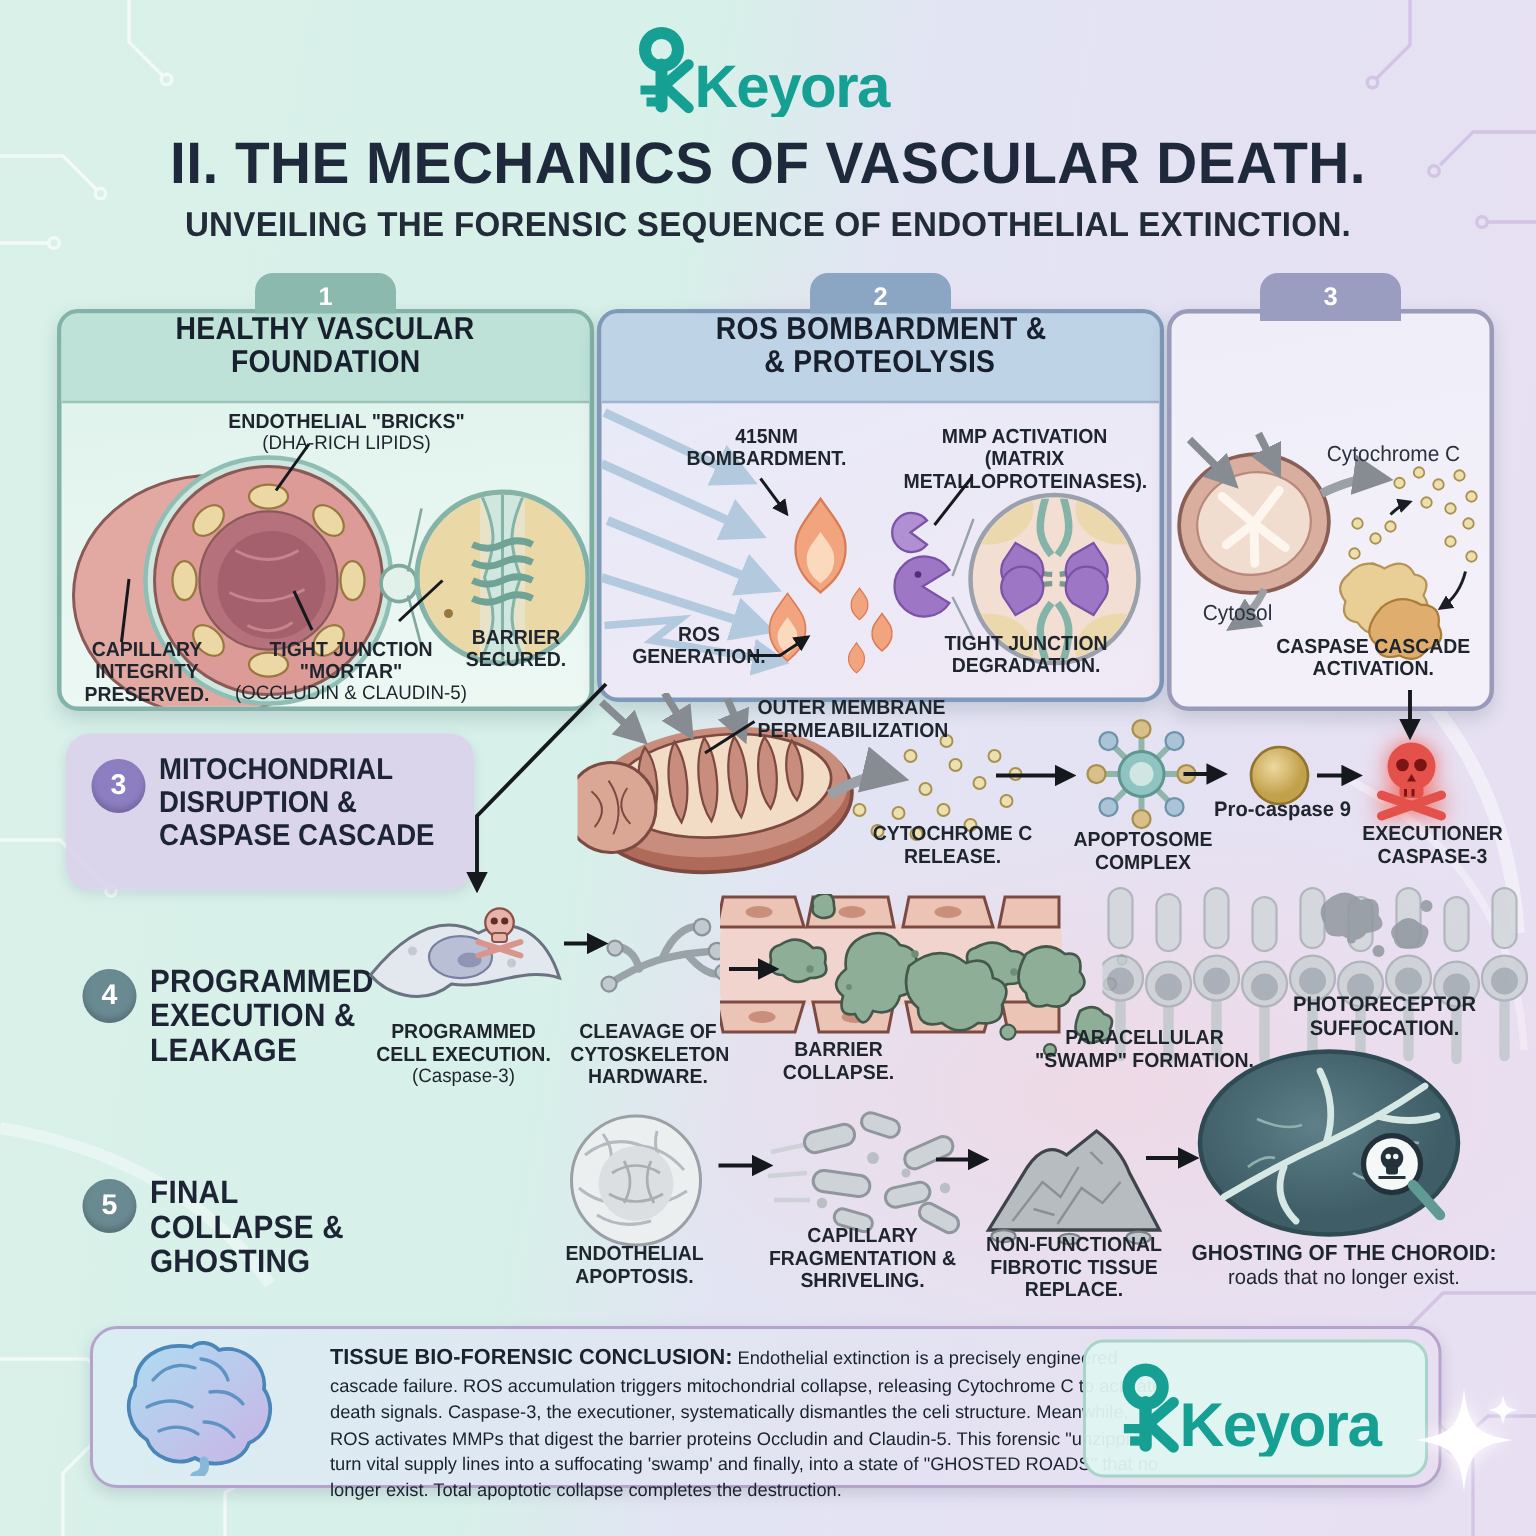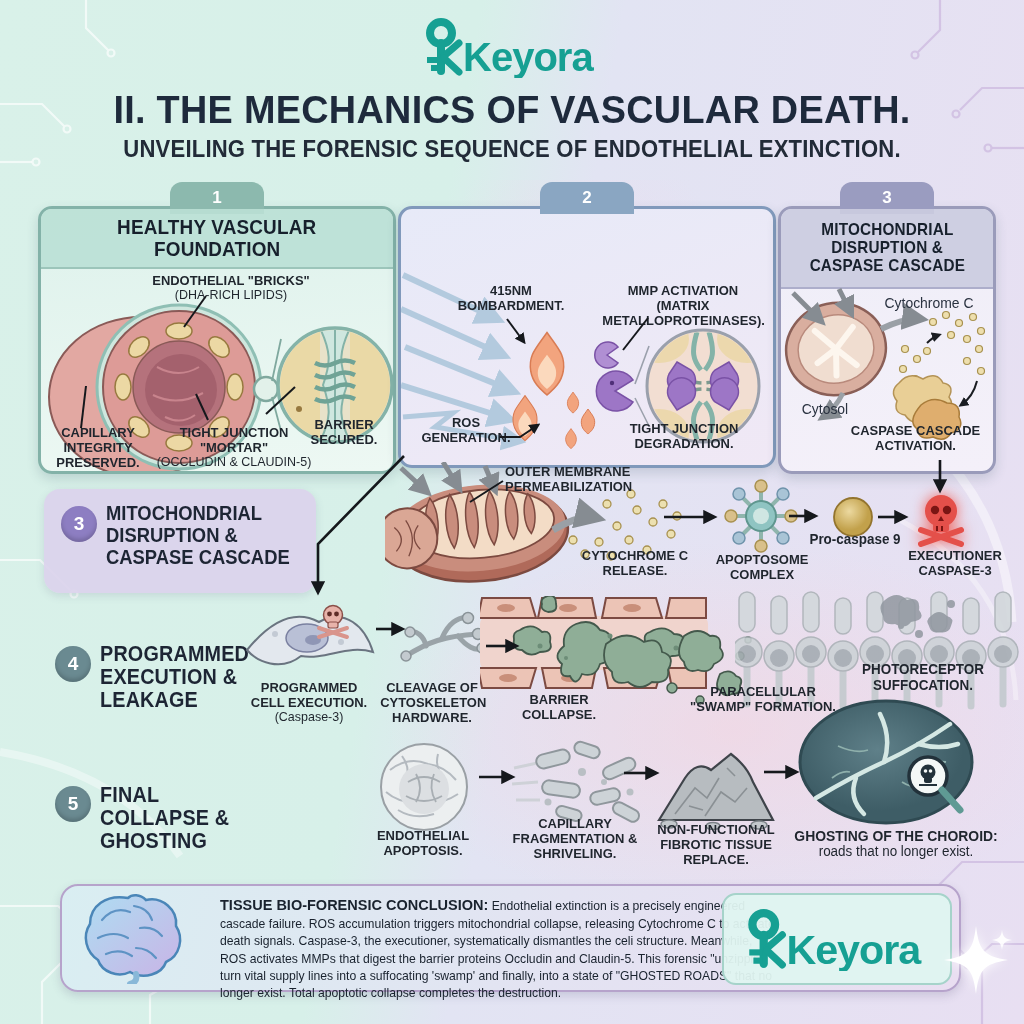--- a/index.html
+++ b/index.html
@@ -25,21 +25,21 @@
       background:linear-gradient(175deg,#def2ec,#edf8f3);}
   .p2{left:398px;top:206px;width:372px;height:256px;border:3.5px solid #8099bb;
       background:linear-gradient(160deg,#e7eaf8,#f0e8f5);}
   .p3{left:778px;top:206px;width:212px;height:262px;border:3.5px solid #9a9bba;
       background:linear-gradient(170deg,#efeef8,#f4f0f9);}
   .tab{position:absolute;top:-27px;left:50%;transform:translateX(-50%);width:94px;height:32px;
        border-radius:12px 12px 0 0;display:flex;align-items:center;justify-content:center;
        color:#fff;font-weight:bold;font-size:17px;}
   .tab1{background:#8cb9ae;}.tab2{background:#8aa6c2;}.tab3{background:#9a9cc0;}
   .phdr{position:absolute;left:0;right:0;top:0;display:flex;flex-direction:column;align-items:center;
-        justify-content:center;border-radius:10px 10px 0 0;}
+        justify-content:flex-start;border-radius:10px 10px 0 0;}
   .p1 .phdr{height:58px;background:rgba(186,224,213,.9);border-bottom:2px solid #9cc5ba;}
   .p2 .phdr{height:58px;background:rgba(187,208,228,.92);border-bottom:2px solid #9eb4cc;}
   .p3 .phdr{height:78px;background:rgba(203,204,224,.92);border-bottom:2px solid #adaecb;}
   .phead{font-weight:bold;font-size:21px;line-height:1.05;color:#17202c;text-align:center;
          transform:scaleX(.9);letter-spacing:.2px;}
   .p3 .phead{font-size:17px;}
   
   .lbl{position:absolute;font-weight:bold;font-size:13.5px;line-height:1.12;text-align:center;
        color:#1f252d;transform:scaleX(.96);transform-origin:center top;z-index:4;}
   .lbl-sub{font-weight:normal;font-size:13px;}
@@ -188,20 +188,24 @@
       <div>TIGHT JUNCTION "MORTAR"</div>
       <div class="lbl-sub">(OCCLUDIN &amp; CLAUDIN-5)</div>
     </div>
     <div class="lbl" style="left:258px;top:208px;width:90px;">BARRIER SECURED.</div>
   </div>
 
   <div class="panel p2 z2">
     <div class="tab tab2">
         <span>2</span>
       </div>
+    <div class="phdr">
+      <div class="phead">ROS BOMBARDMENT &amp;</div>
+      <div class="phead">&amp; PROTEOLYSIS</div>
+    </div>
     <svg class="abs" style="left:0;top:58px;" width="372" height="196" viewBox="0 0 372 196">
       <defs>
         <marker id="ahb" viewBox="0 0 10 10" refX="7" refY="5" markerWidth="5" markerHeight="5" orient="auto">
             <path d="M0,0 L10,5 L0,10 z" fill="#b3cade"></path>
           </marker>
       </defs>
       <g stroke="#b3cade" stroke-width="6" marker-end="url(#ahb)">
         <line x1="2" y1="8" x2="96" y2="52"></line>
           <line x1="0" y1="42" x2="102" y2="88"></line>
         <line x1="4" y1="80" x2="112" y2="124"></line>
@@ -264,25 +268,20 @@
     <div class="lbl" style="left:45px;top:74px;width:130px;">415NM BOMBARDMENT.</div>
     <div class="lbl" style="left:198px;top:74px;width:168px;">MMP ACTIVATION (MATRIX METALLOPROTEINASES).</div>
     <div class="lbl" style="left:10px;top:206px;width:110px;">ROS GENERATION.</div>
     <div class="lbl" style="left:212px;top:212px;width:142px;">TIGHT JUNCTION DEGRADATION.</div>
   </div>
 
   <div class="panel p3 z2">
     <div class="tab tab3">
         <span>3</span>
       </div>
-    <div class="phdr">
-      <div class="phead">MITOCHONDRIAL</div>
-      <div class="phead">DISRUPTION &amp;</div>
-      <div class="phead">CASPASE CASCADE</div>
-    </div>
     <svg class="abs" style="left:0;top:78px;" width="212" height="180" viewBox="0 0 212 180">
       <defs>
         <marker id="ahg3" viewBox="0 0 10 10" refX="7" refY="5" markerWidth="4.5" markerHeight="4.5" orient="auto">
             <path d="M0,0 L10,5 L0,10 z" fill="#868c92"></path>
           </marker>
         <marker id="ahk3" viewBox="0 0 10 10" refX="7" refY="5" markerWidth="5" markerHeight="5" orient="auto">
             <path d="M0,0 L10,5 L0,10 z" fill="#1a1d22"></path>
           </marker>
       </defs>
       <g transform="rotate(-12 55 62)">

